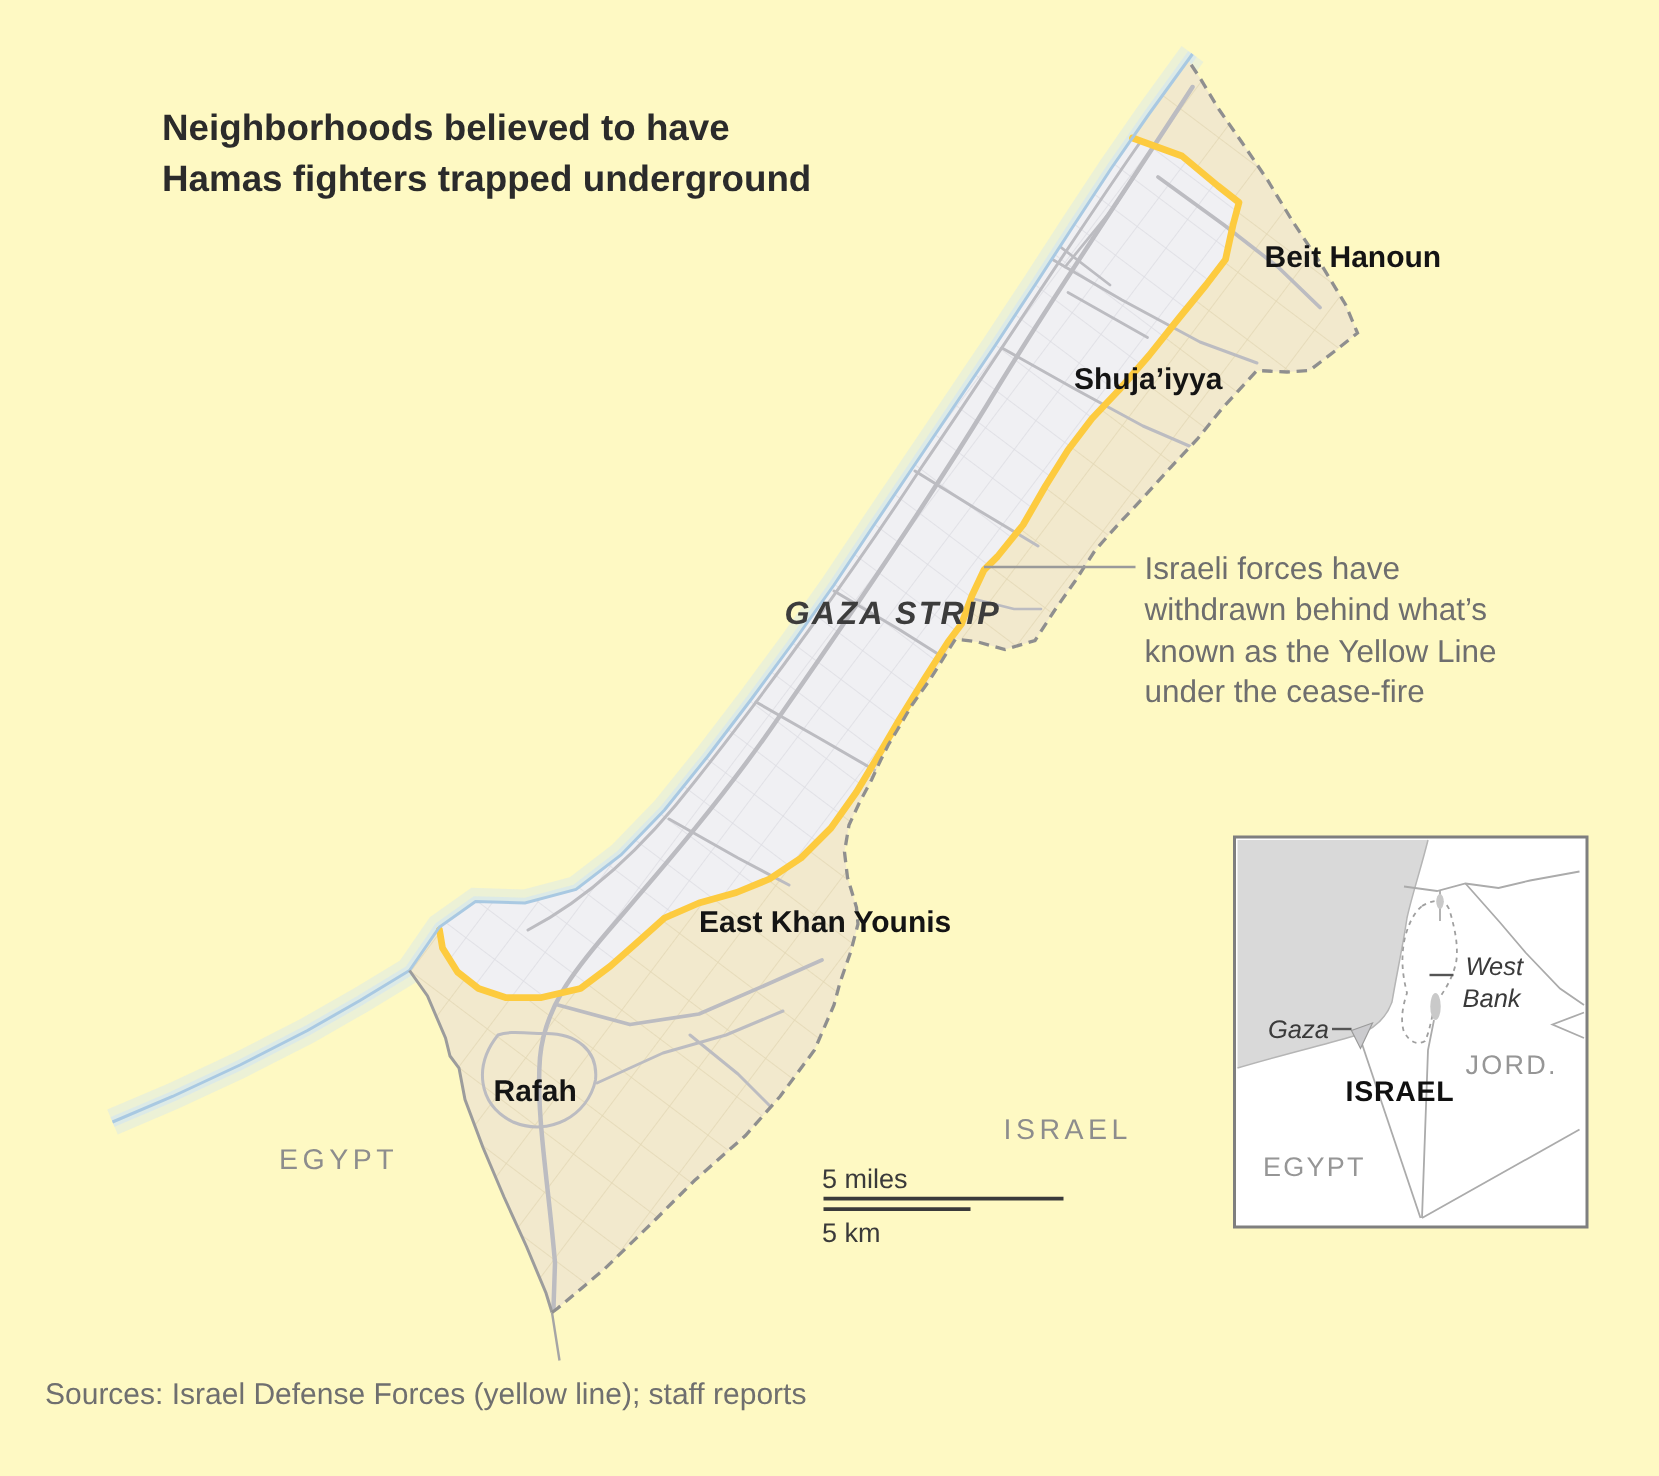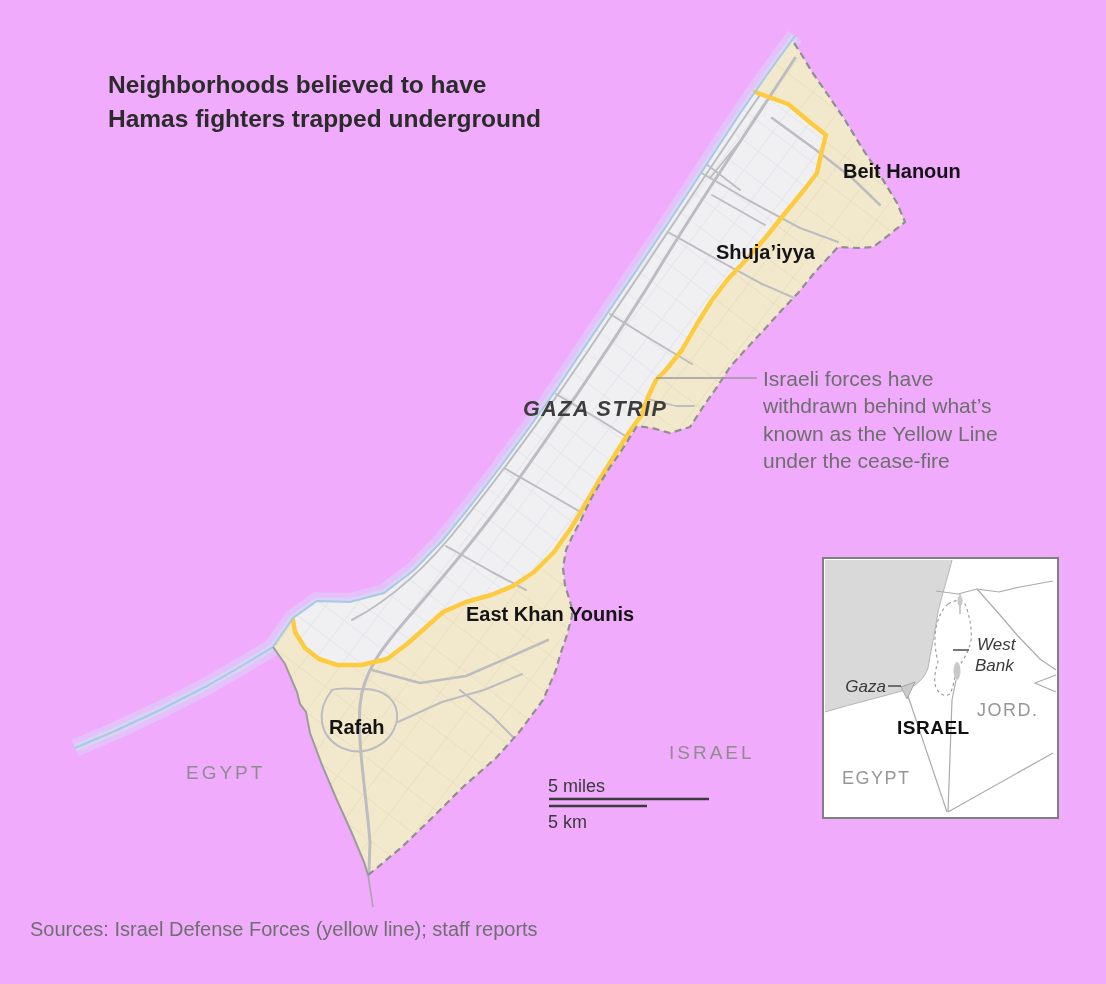--- a/index.html
+++ b/index.html
@@ -1,16 +1,16 @@
 <!DOCTYPE html>
 <html><head>
 <meta charset="utf-8">
 <style>
   html,body{margin:0;padding:0;background:#ffffff;}
-  .stage{position:relative;width:1106px;height:984px;background:#f0abfc;overflow:hidden;
+  .stage{position:relative;width:1106px;height:984px;background:#fef9c3;overflow:hidden;
          font-family:"Liberation Sans", sans-serif;}
   svg{position:absolute;left:0;top:0;}
   text{font-family:"Liberation Sans", sans-serif;}
   .title-line{font-size:24.5px;font-weight:bold;fill:#2b2b2b;}
   .hood{font-size:20px;font-weight:bold;fill:#141414;}
   .region{font-size:21.5px;font-weight:bold;font-style:italic;fill:#3c3c3c;letter-spacing:1.5px;}
   .country{font-size:19px;fill:#8d8d8d;letter-spacing:3px;}
   .anno{font-size:21px;fill:#6e6e6e;}
   .scaletxt{font-size:18px;fill:#3a3a3a;}
   .sourcetxt{font-size:20px;fill:#6f6f6f;}

